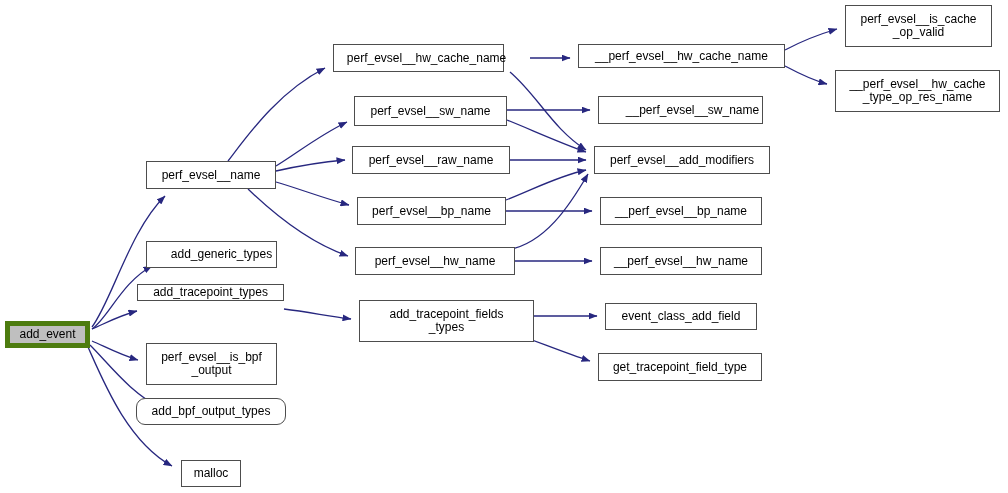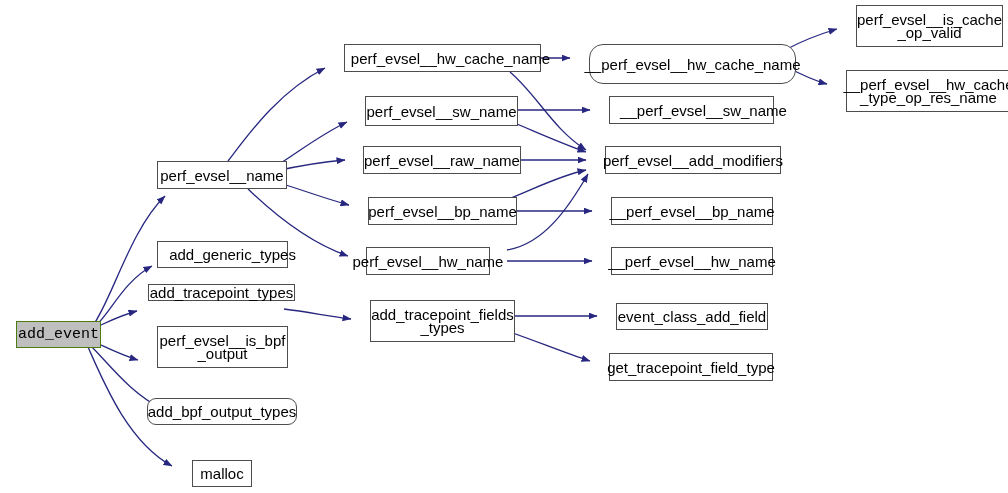--- a/index.html
+++ b/index.html
@@ -28,32 +28,30 @@
   .gnode {
     position: absolute;
     box-sizing: border-box;
     background: #ffffff;
     border: 1px solid #4d4d4d;
     display: flex;
     align-items: center;
     justify-content: center;
     text-align: center;
     font-family: "Liberation Sans", sans-serif;
-    font-size: 15px;
+    font-size: 12px;
     line-height: 13px;
     color: #000000;
     white-space: pre-line;
     letter-spacing: 0px;
     z-index: 5;
-    margin-left: 11px;
   }
   .gnode.highlight {
     background: #bfbfbf;
-    border: 1px solid #4d7c0f;
-    font-family: Liberation Mono, monospace;
+    border: 5px solid #4d7c0f;
   }
 </style>
 </head>
 <body>
 
 <div id="graph-canvas">
   <svg id="edge-layer" viewBox="0 0 1008 493" xmlns="http://www.w3.org/2000/svg">
     <defs>
       <marker id="arrowhead" markerWidth="9" markerHeight="7" refX="8.5" refY="3.5" orient="auto" markerUnits="userSpaceOnUse">
         <polygon points="0 0, 9 3.5, 0 7" fill="#27277f"></polygon>
@@ -85,32 +83,32 @@
         <path d="M 284,309 C 308,312 328,316 351,319" fill="none" stroke="#27277f" stroke-width="1.3" marker-end="url(#arrowhead)"></path>
         <path d="M 504,316 L 597,316" fill="none" stroke="#27277f" stroke-width="1.3" marker-end="url(#arrowhead)"></path>
         <path d="M 504,330 C 534,340 562,352 590,361" fill="none" stroke="#27277f" stroke-width="1.3" marker-end="url(#arrowhead)"></path>
       </g>
   </svg>
   <div id="nodes-group">
       <div class="gnode highlight" style="left: 5px; top: 321px; width: 85px; height: 27px;">add_event</div>
       <div class="gnode" style="left: 146px; top: 161px; width: 130px; height: 28px;">perf_evsel__name</div>
       <div class="gnode" style="left: 146px; top: 241px; width: 131px; height: 27px; padding-left: 20px;">add_generic_types</div>
       <div class="gnode" style="left: 137px; top: 284px; width: 147px; height: 17px;">add_tracepoint_types</div>
-      <div class="gnode" style="left: 146px; top: 326px; width: 131px; height: 42px;">perf_evsel__is_bpf
+      <div class="gnode" style="left: 146px; top: 343px; width: 131px; height: 42px;">perf_evsel__is_bpf
 _output</div>
       <div class="gnode" style="left: 136px; top: 398px; width: 150px; height: 27px; border-radius: 9px;">add_bpf_output_types</div>
       <div class="gnode" style="left: 181px; top: 460px; width: 60px; height: 27px;">malloc</div>
-      <div class="gnode" style="left: 333px; top: 44px; width: 197px; height: 28px; padding-left: 16px;">perf_evsel__hw_cache_name</div>
+      <div class="gnode" style="left: 333px; top: 44px; width: 171px; height: 28px; padding-left: 16px;">perf_evsel__hw_cache_name</div>
       <div class="gnode" style="left: 354px; top: 96px; width: 153px; height: 30px;">perf_evsel__sw_name</div>
       <div class="gnode" style="left: 352px; top: 146px; width: 158px; height: 28px;">perf_evsel__raw_name</div>
       <div class="gnode" style="left: 357px; top: 197px; width: 149px; height: 28px;">perf_evsel__bp_name</div>
-      <div class="gnode" style="left: 355px; top: 247px; width: 124px; height: 28px;">perf_evsel__hw_name</div>
-      <div class="gnode" style="left: 359px; top: 300px; width: 145px; height: 42px;">add_tracepoint_fields
+      <div class="gnode" style="left: 355px; top: 247px; width: 160px; height: 28px;">perf_evsel__hw_name</div>
+      <div class="gnode" style="left: 359px; top: 300px; width: 175px; height: 42px;">add_tracepoint_fields
 _types</div>
-      <div class="gnode" style="left: 578px; top: 44px; width: 207px; height: 40px; border-radius: 14px;">__perf_evsel__hw_cache_name</div>
+      <div class="gnode" style="left: 578px; top: 44px; width: 207px; height: 24px;">__perf_evsel__hw_cache_name</div>
       <div class="gnode" style="left: 598px; top: 96px; width: 165px; height: 28px; padding-left: 24px;">__perf_evsel__sw_name</div>
       <div class="gnode" style="left: 594px; top: 146px; width: 176px; height: 28px;">perf_evsel__add_modifiers</div>
       <div class="gnode" style="left: 600px; top: 197px; width: 162px; height: 28px;">__perf_evsel__bp_name</div>
       <div class="gnode" style="left: 600px; top: 247px; width: 162px; height: 28px;">__perf_evsel__hw_name</div>
       <div class="gnode" style="left: 605px; top: 303px; width: 152px; height: 27px;">event_class_add_field</div>
       <div class="gnode" style="left: 598px; top: 353px; width: 164px; height: 28px;">get_tracepoint_field_type</div>
       <div class="gnode" style="left: 845px; top: 5px; width: 147px; height: 42px;">perf_evsel__is_cache
 _op_valid</div>
       <div class="gnode" style="left: 835px; top: 70px; width: 165px; height: 42px; text-align: center;">__perf_evsel__hw_cache
 _type_op_res_name</div>

